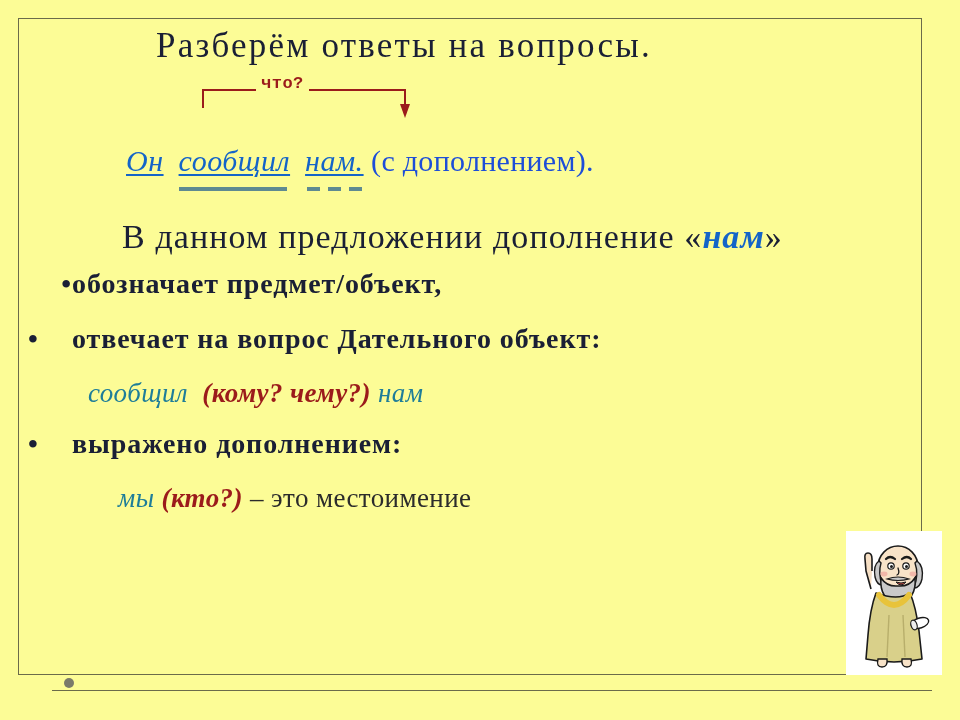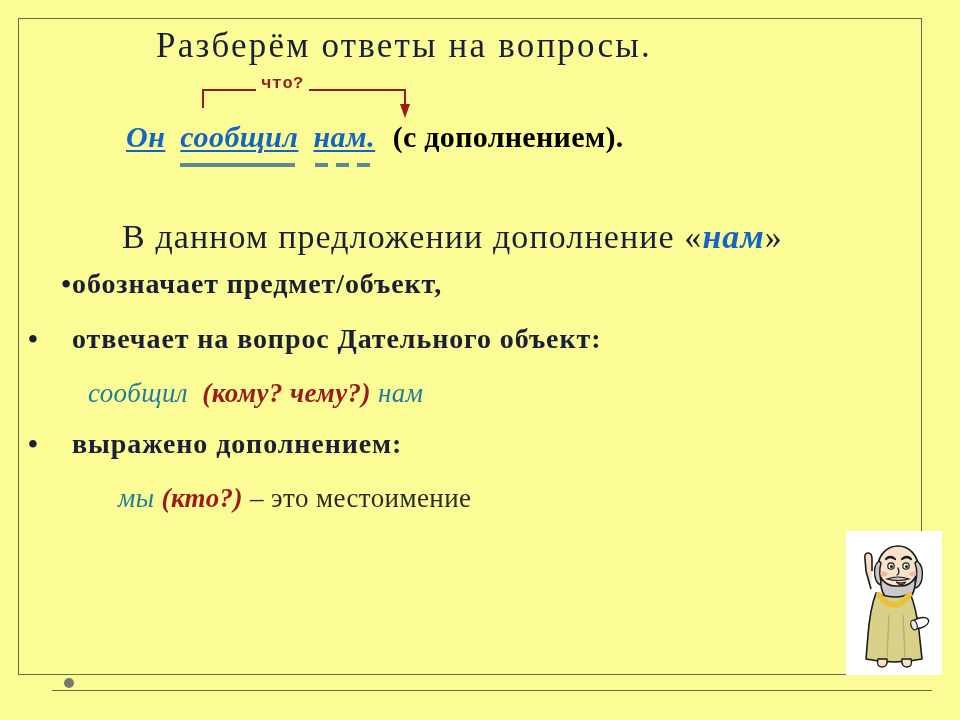--- a/index.html
+++ b/index.html
@@ -84,27 +84,28 @@
     left: 126px;
     top: 120px;
     font-size: 30px;
     color: #1a1f35;
     white-space: nowrap;
   }
   .sent-word {
     position: relative;
     display: inline-block;
     color: #1464c8;
-    font-weight: bold;
+    font-weight: normal;
     font-style: italic;
     text-decoration: underline;
     text-decoration-color: #1464c8;
     text-underline-offset: 3px;
     text-decoration-thickness: 2px;
     letter-spacing: 0.5px;
+    margin-top: 24px;
   }
   .sent-word.predicate::after {
     content: "";
     position: absolute;
     left: 0;
     right: 3px;
     bottom: -13px;
     height: 4px;
     background: #5f8a91;
   }
@@ -113,25 +114,24 @@
     position: absolute;
     left: 2px;
     right: 2px;
     bottom: -13px;
     height: 4px;
     background-image: linear-gradient(to right, #5f8a91 62%, rgba(0,0,0,0) 0%);
     background-size: 21px 4px;
     background-repeat: repeat-x;
   }
   #sentence-note {
-    color: #000000;
-    font-weight: bold;
+    color: #1d4ed8;
+    font-weight: normal;
     font-style: normal;
     letter-spacing: 0.3px;
-    margin-left: 10px;
   }
 
   
   #intro-line {
     position: absolute;
     left: 122px;
     top: 218px;
     font-size: 34px;
     color: #1a1f35;
     letter-spacing: 1.1px;

